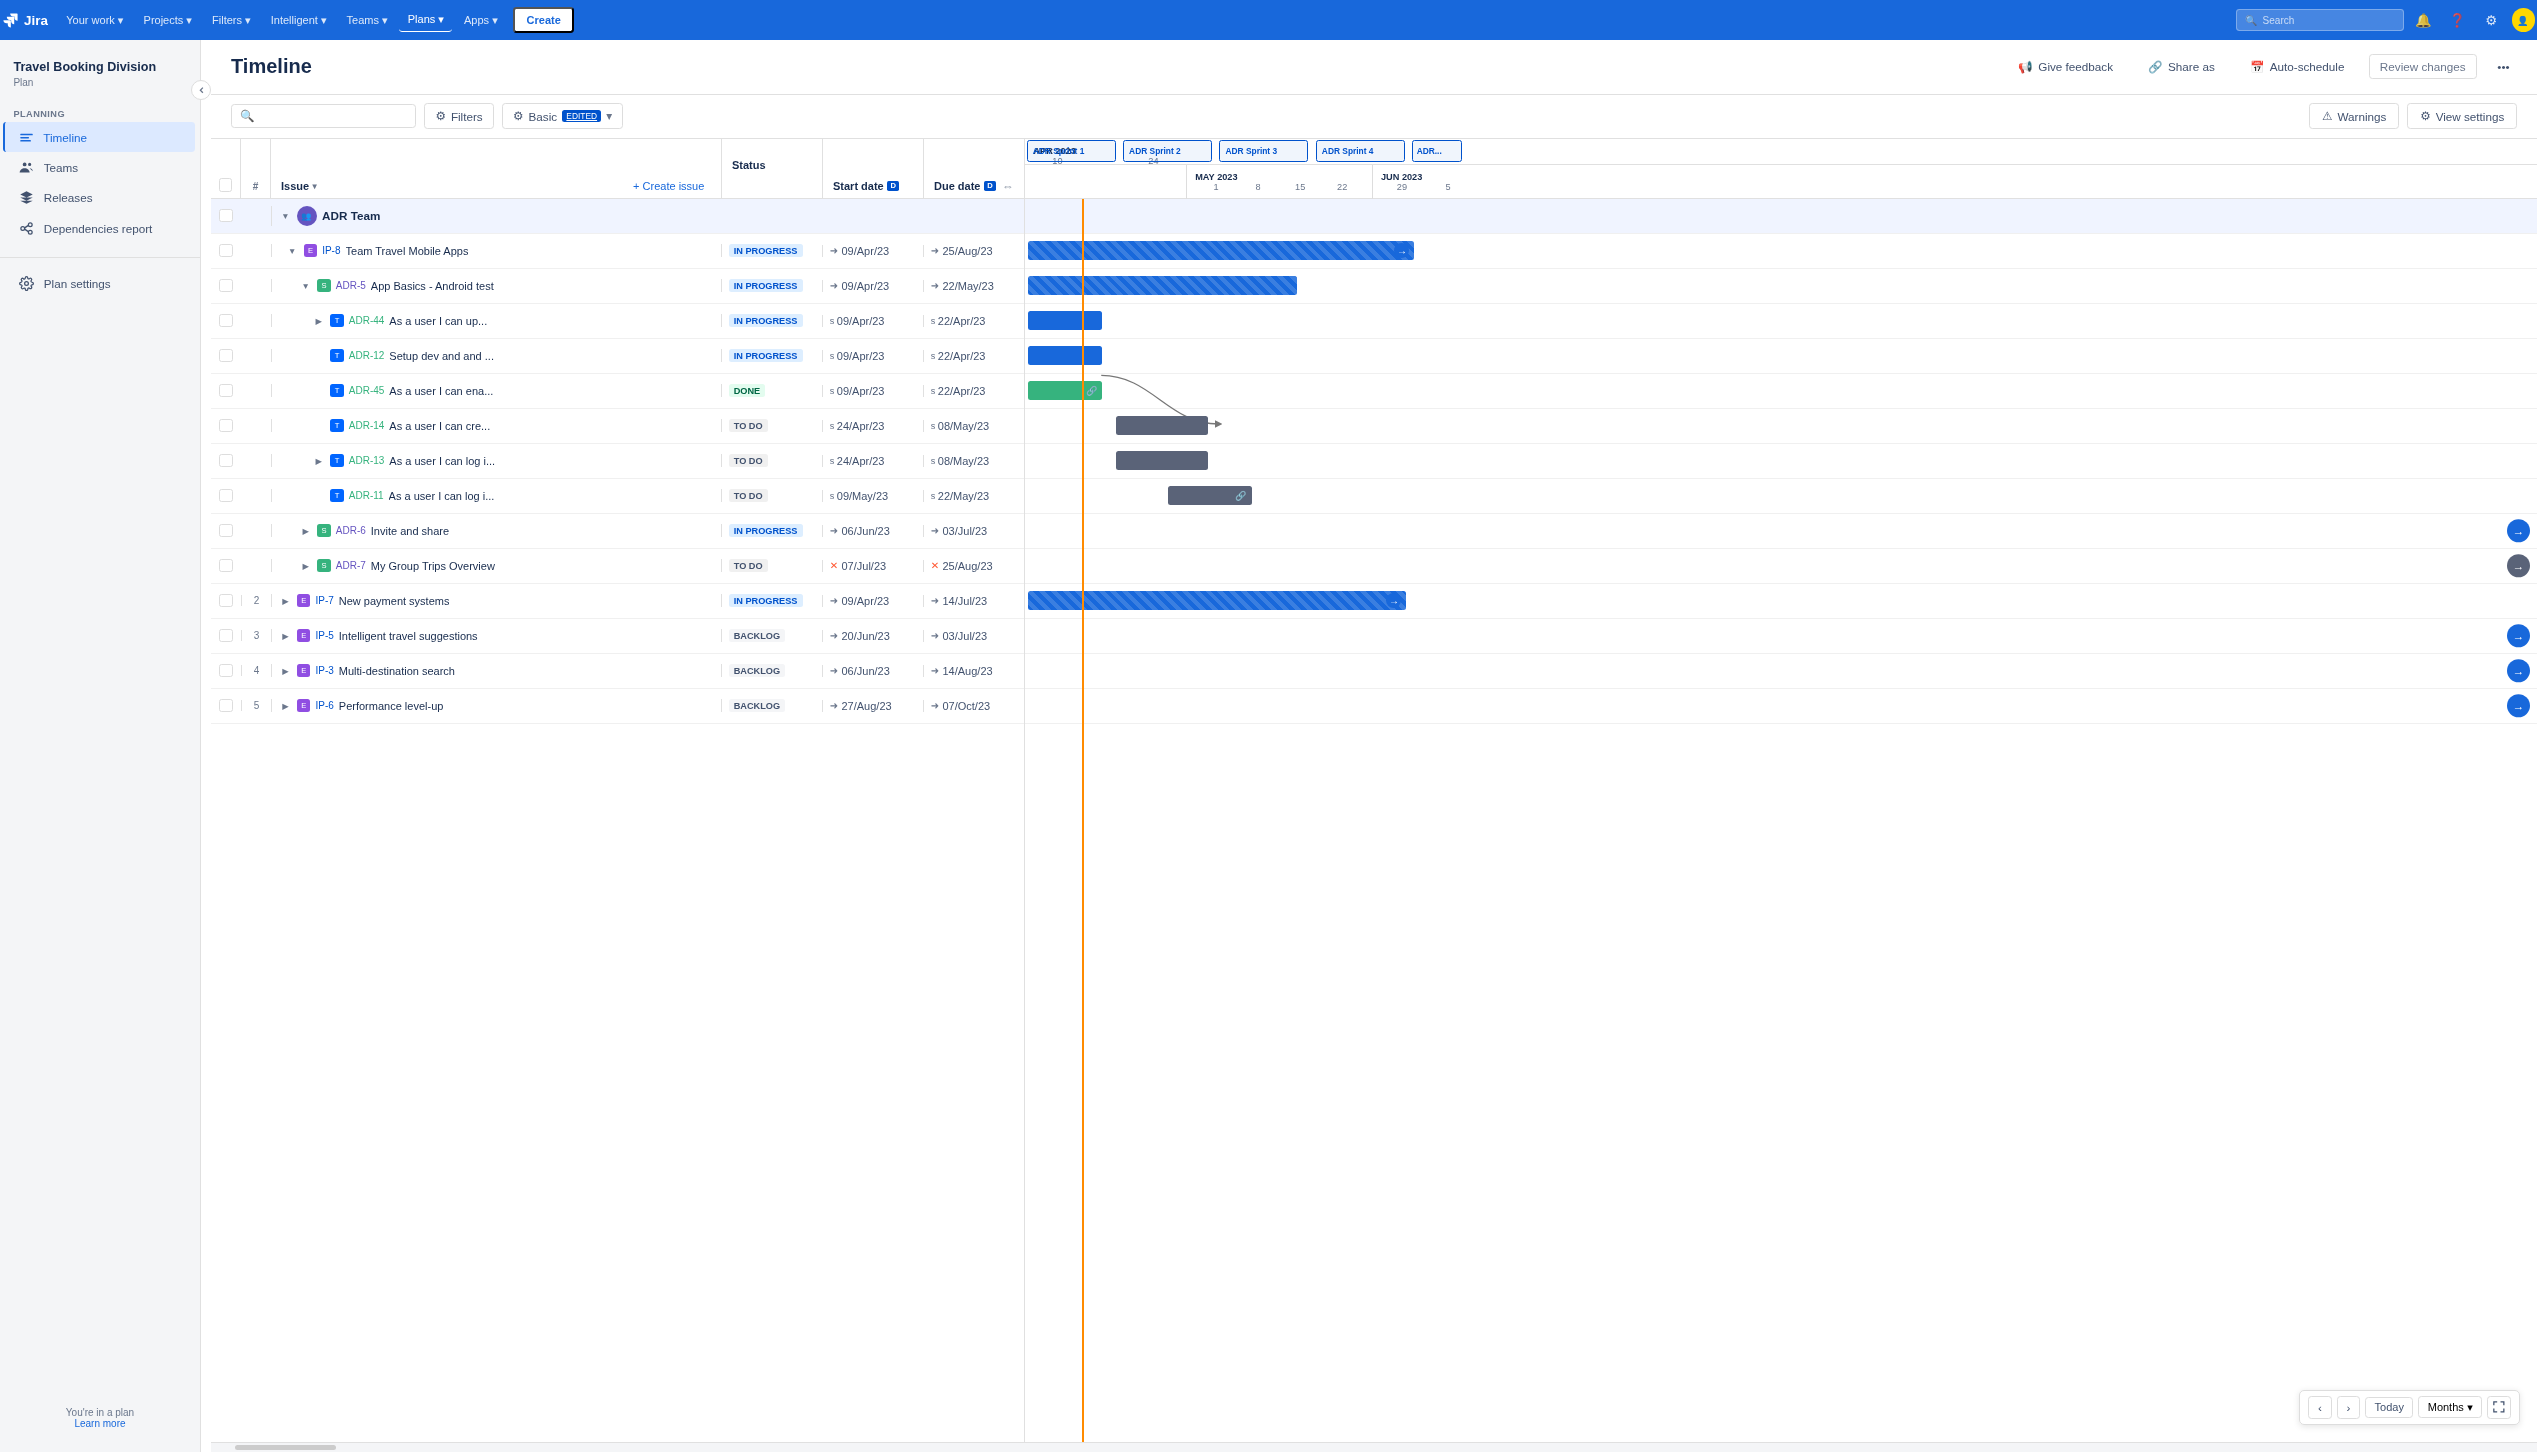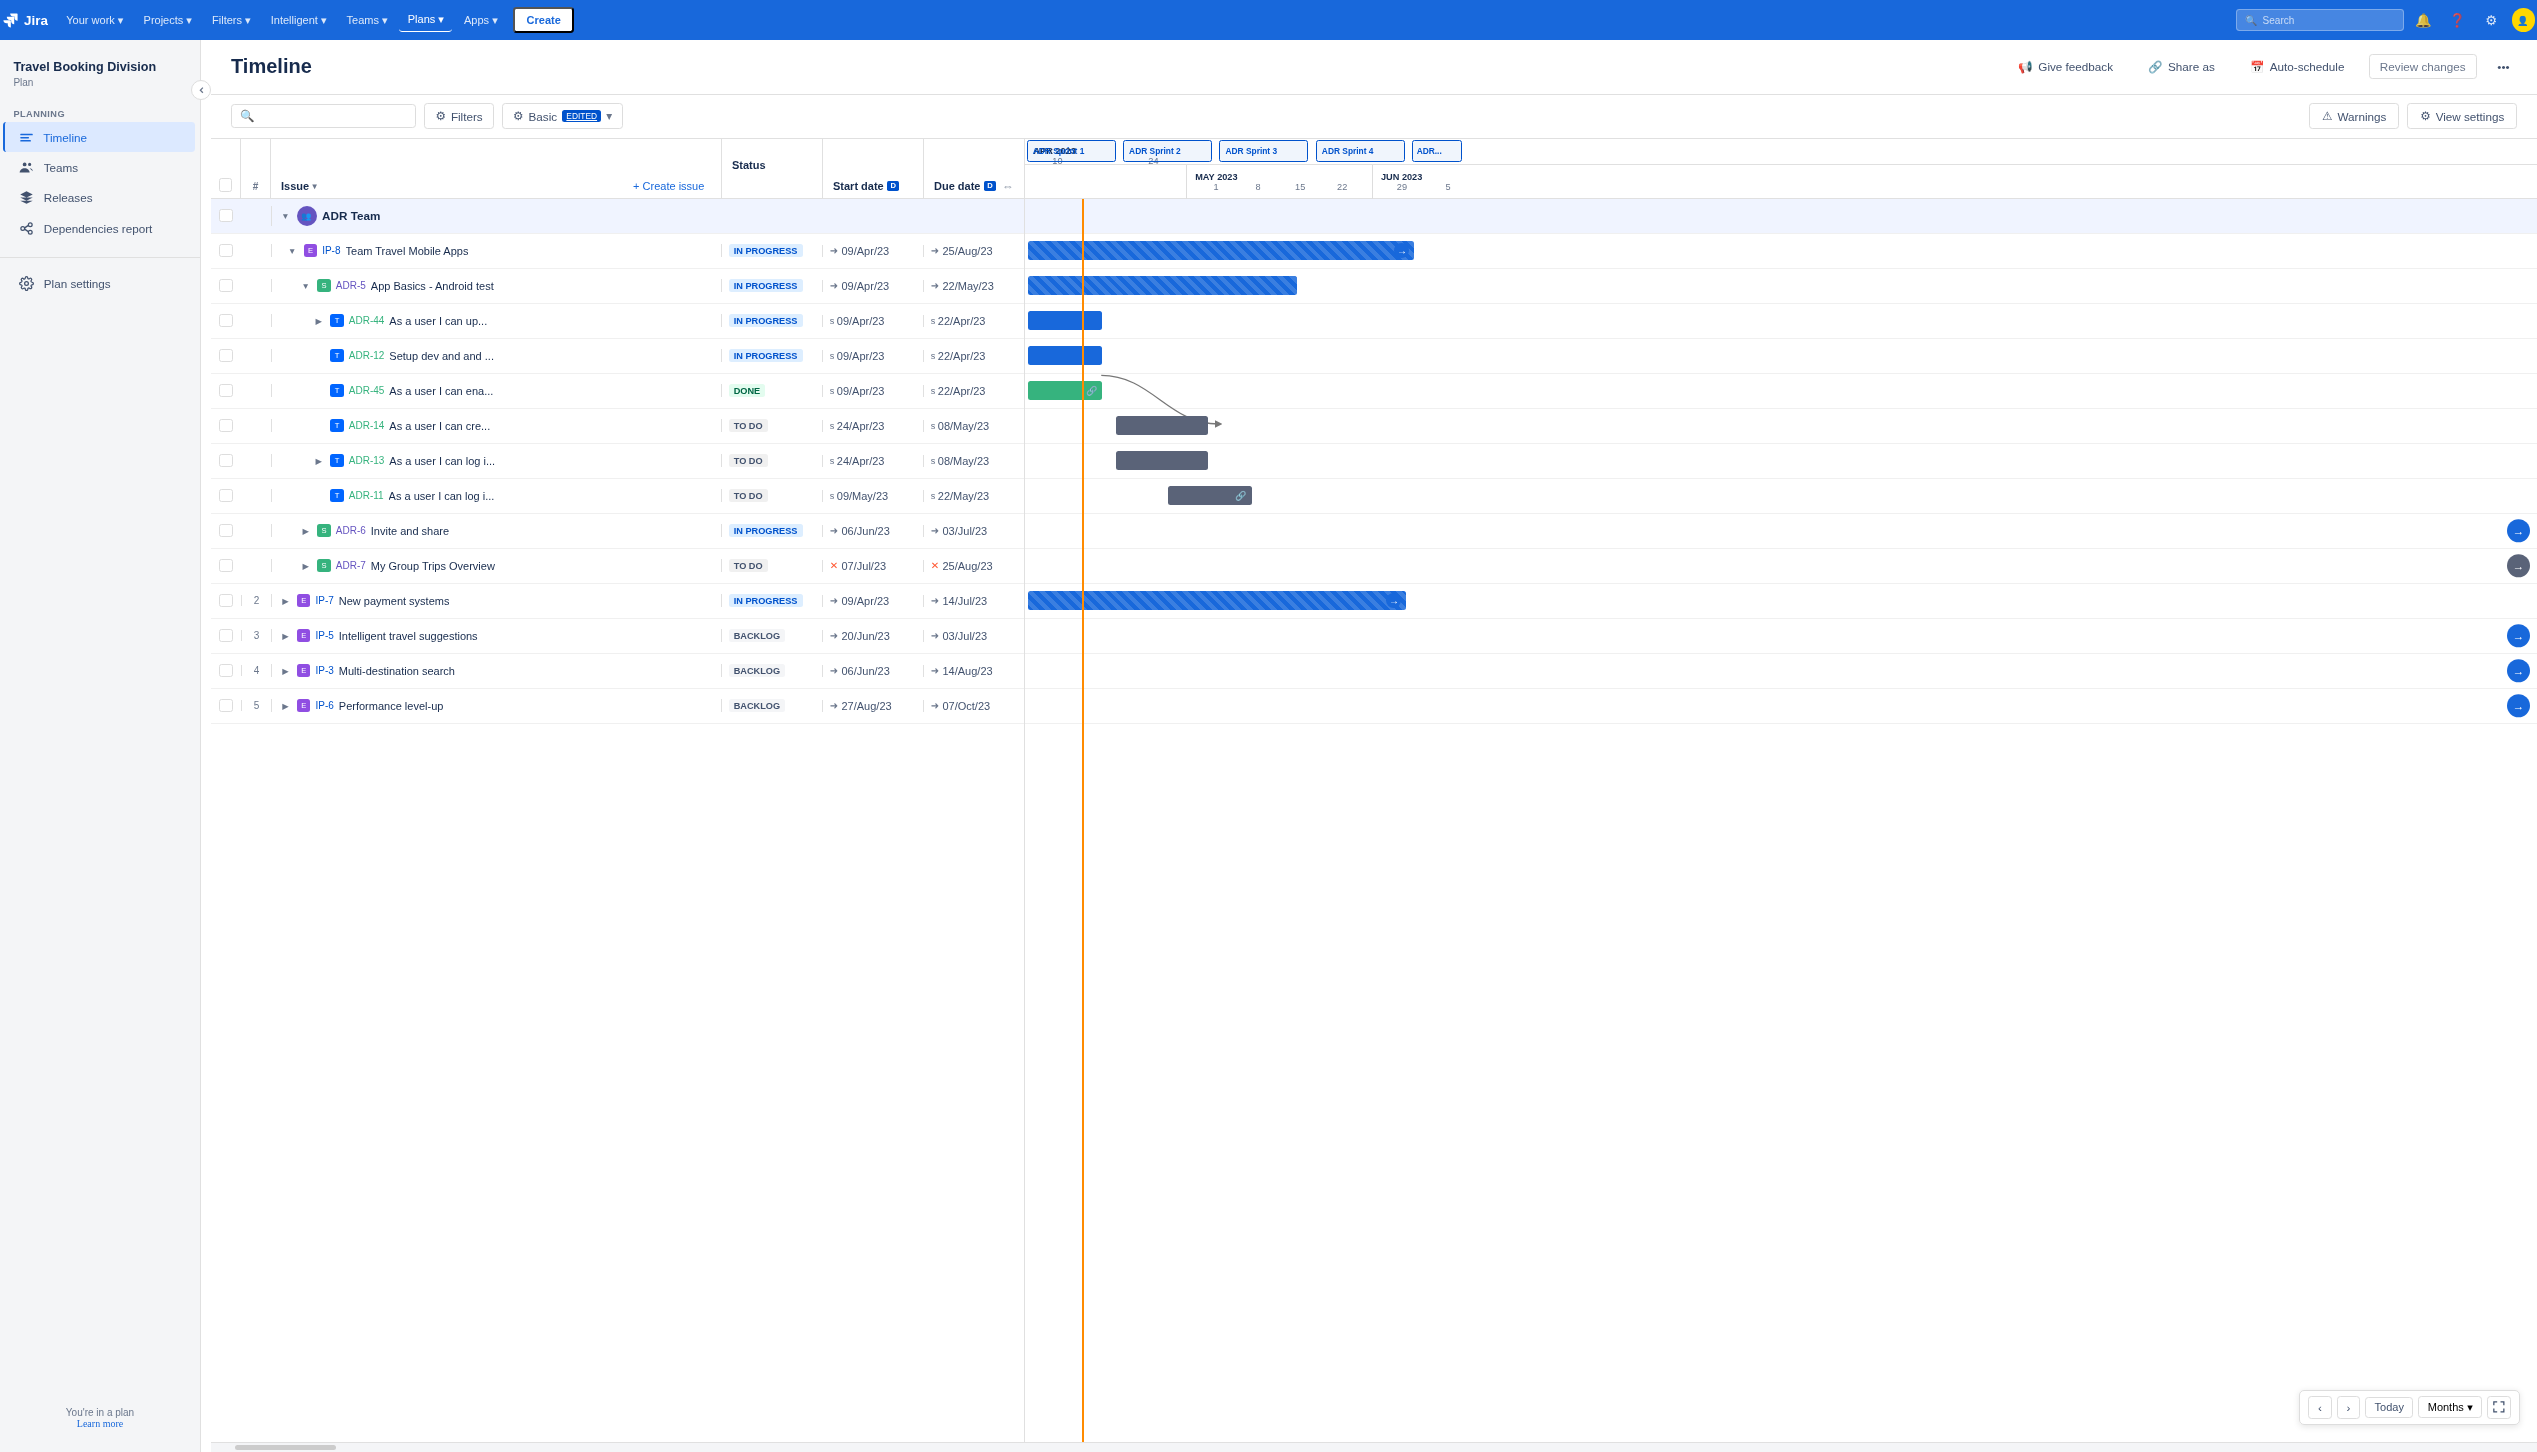--- a/index.html
+++ b/index.html
@@ -26,21 +26,21 @@
 
     
     .sidebar { width: 201px; min-width: 201px; border-right: 0.8px solid #e0e0e0; background: #f4f5f7; display: flex; flex-direction: column; padding: 13.4px 0; }
     .sidebar-title { padding: 6.7px 13.4px 3.4px; font-weight: 700; font-size: 12.6px; color: #172b4d; }
     .sidebar-subtitle { padding: 0 13.4px 13.4px; font-size: 10px; color: #6b778c; }
     .sidebar-section-label { padding: 6.7px 13.4px 3.4px; font-size: 9.2px; font-weight: 600; color: #6b778c; letter-spacing: 0.05em; text-transform: uppercase; }
     .sidebar-item { display: flex; align-items: center; gap: 8.4px; padding: 6.7px 13.4px; cursor: pointer; border-radius: 3.4px; margin: 0 5px; color: #42526e; font-size: 11.7px; }
     .sidebar-item.active { background: #dce9ff; color: #1868db; font-weight: 500; border-left: 2.5px solid #1868db; margin-left: 2.5px; }
     .sidebar-item-icon { width: 17px; height: 17px; display: flex; align-items: center; justify-content: center; flex-shrink: 0; }
     .sidebar-footer { margin-top: auto; padding: 10px 13.4px; text-align: center; font-size: 10px; color: #6b778c; }
-    .sidebar-footer a { color: #1868db; text-decoration: none; font-family: Liberation Serif, serif; }
+    .sidebar-footer a { color: #1868db; text-decoration: none; }
     .collapse-btn { position: absolute; left: 191px; top: 67px; width: 20px; height: 20px; background: #fff; border: 0.8px solid #ddd; border-radius: 50%; display: flex; align-items: center; justify-content: center; cursor: pointer; z-index: 10; color: #6b778c; font-size: 9.2px; }
 
     
     .main-content { flex: 1; overflow: hidden; display: flex; flex-direction: column; background: #fff; }
 
     
     .timeline-header { display: flex; align-items: center; padding: 13.4px 20px; border-bottom: 0.8px solid #e0e0e0; gap: 13.4px; }
     .timeline-title { font-size: 20px; font-weight: 600; color: #172b4d; flex: 1; }
     .header-action { display: flex; align-items: center; gap: 5px; padding: 5px 10px; border-radius: 3.4px; cursor: pointer; font-size: 11.7px; color: #42526e; border: 0.8px solid transparent; }
     .header-action-review { color: #6b778c; border: 0.8px solid #ddd; border-radius: 3.4px; padding: 5px 10px; cursor: not-allowed; font-size: 11.7px; }

